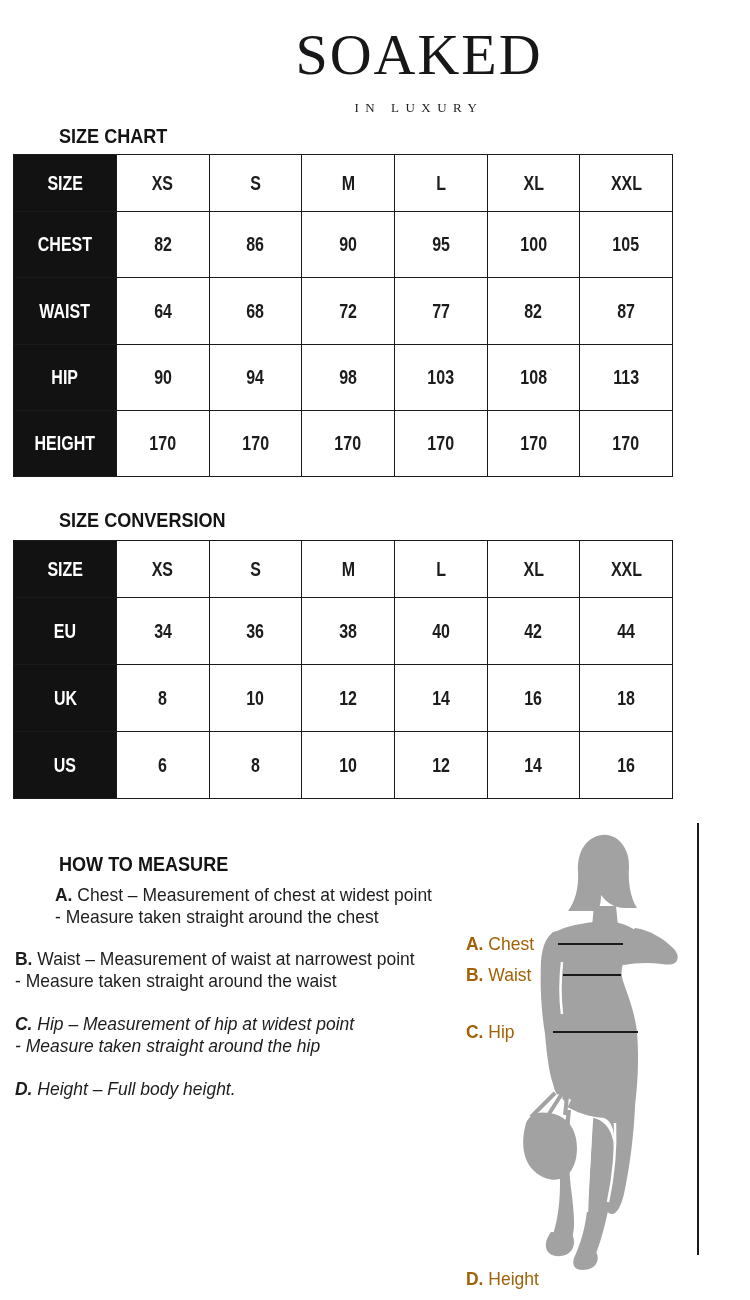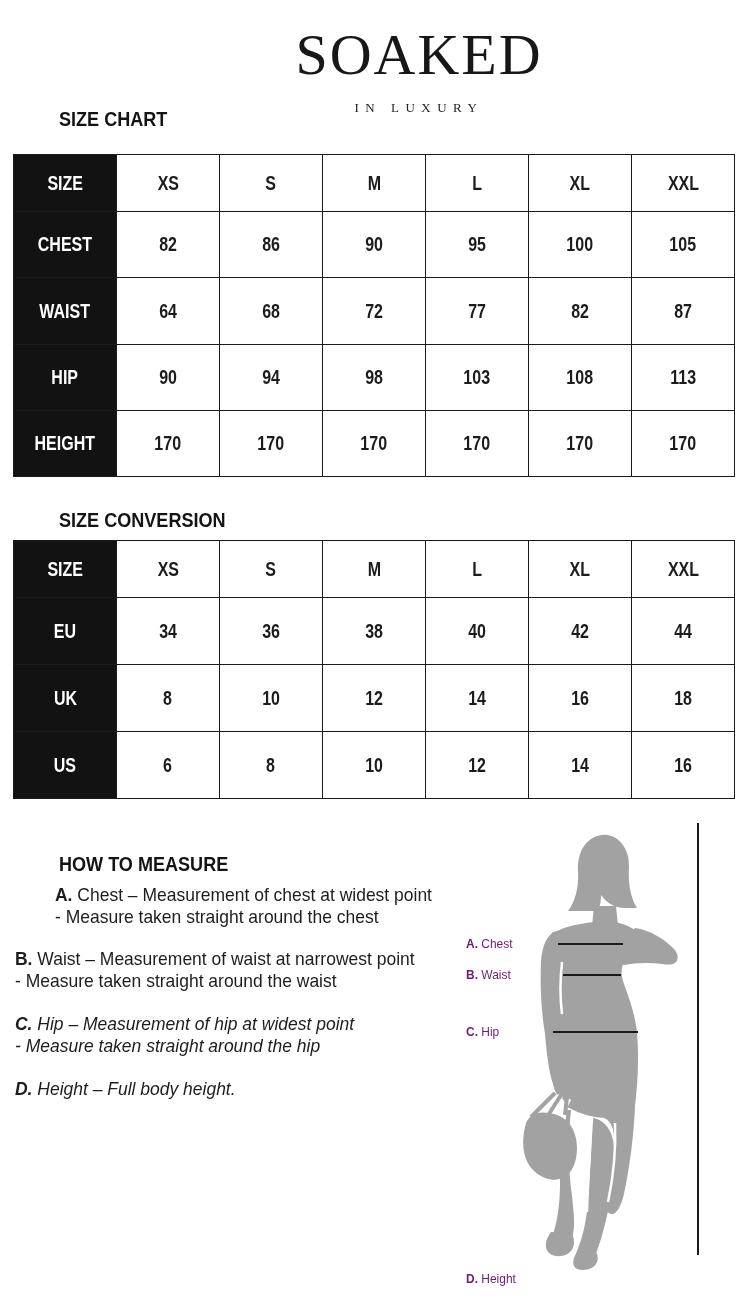--- a/index.html
+++ b/index.html
@@ -15,48 +15,48 @@
     letter-spacing:2px;color:#17171a;line-height:62px;}
   .tagline{top:100px;left:0;width:750px;text-align:center;
     font-family:"Liberation Serif",serif;font-size:13px;font-weight:500;
     letter-spacing:6.5px;color:#222;}
 
   
   h2.sec{margin:0;font-size:21px;font-weight:700;color:#141414;line-height:22px;}
   .cl{display:inline-block;transform:scaleX(.86);transform-origin:0 50%;white-space:nowrap;}
 
   
-  table.sz{border-collapse:collapse;table-layout:fixed;width:722px;background:#fff;}
+  table.sz{border-collapse:collapse;table-layout:fixed;width:660px;background:#fff;}
   .sz td,.sz th{border:1px solid #1a1a1a;text-align:center;vertical-align:middle;
     font-size:20px;font-weight:700;color:#1c1c1c;padding:0;}
   .sz th{background:#121212;color:#ffffff;}
   tr.r57{height:57px;} tr.r66{height:66px;} tr.r67{height:67px;}
   .c{display:inline-block;transform:scaleX(.8);white-space:nowrap;}
 
   
   .mi{position:absolute;left:15px;width:460px;}
   .l1,.l2{font-size:19px;line-height:22px;color:#1d1d1d;}
   .cn{display:inline-block;transform:scaleX(.92);transform-origin:0 50%;white-space:nowrap;}
   .cn b{font-weight:700;}
 
   
-  .flabel{position:absolute;left:466px;font-size:13px;line-height:22px;color:#701a75;}
+  .flabel{position:absolute;left:466px;font-size:19px;line-height:22px;color:#a16207;}
   .flabel b{font-weight:700;}
 
   svg.fig{position:absolute;left:458px;top:818px;}
 </style>
 </head>
 <body>
 
 <div>
 
   <div class="abs brand">SOAKED</div>
   <div class="abs tagline">IN LUXURY</div>
 
-  <h2 class="abs sec" style="left:15px;top:108px;text-align:right;"><span class="cl">SIZE CHART</span></h2>
+  <h2 class="abs sec" style="left:15px;top:125px;text-align:right;"><span class="cl">SIZE CHART</span></h2>
 
   <table class="sz abs" style="left:13px;top:154px;">
     <colgroup>
         <col style="width:103px">
         <col>
         <col>
         <col>
         <col>
         <col>
         <col>

